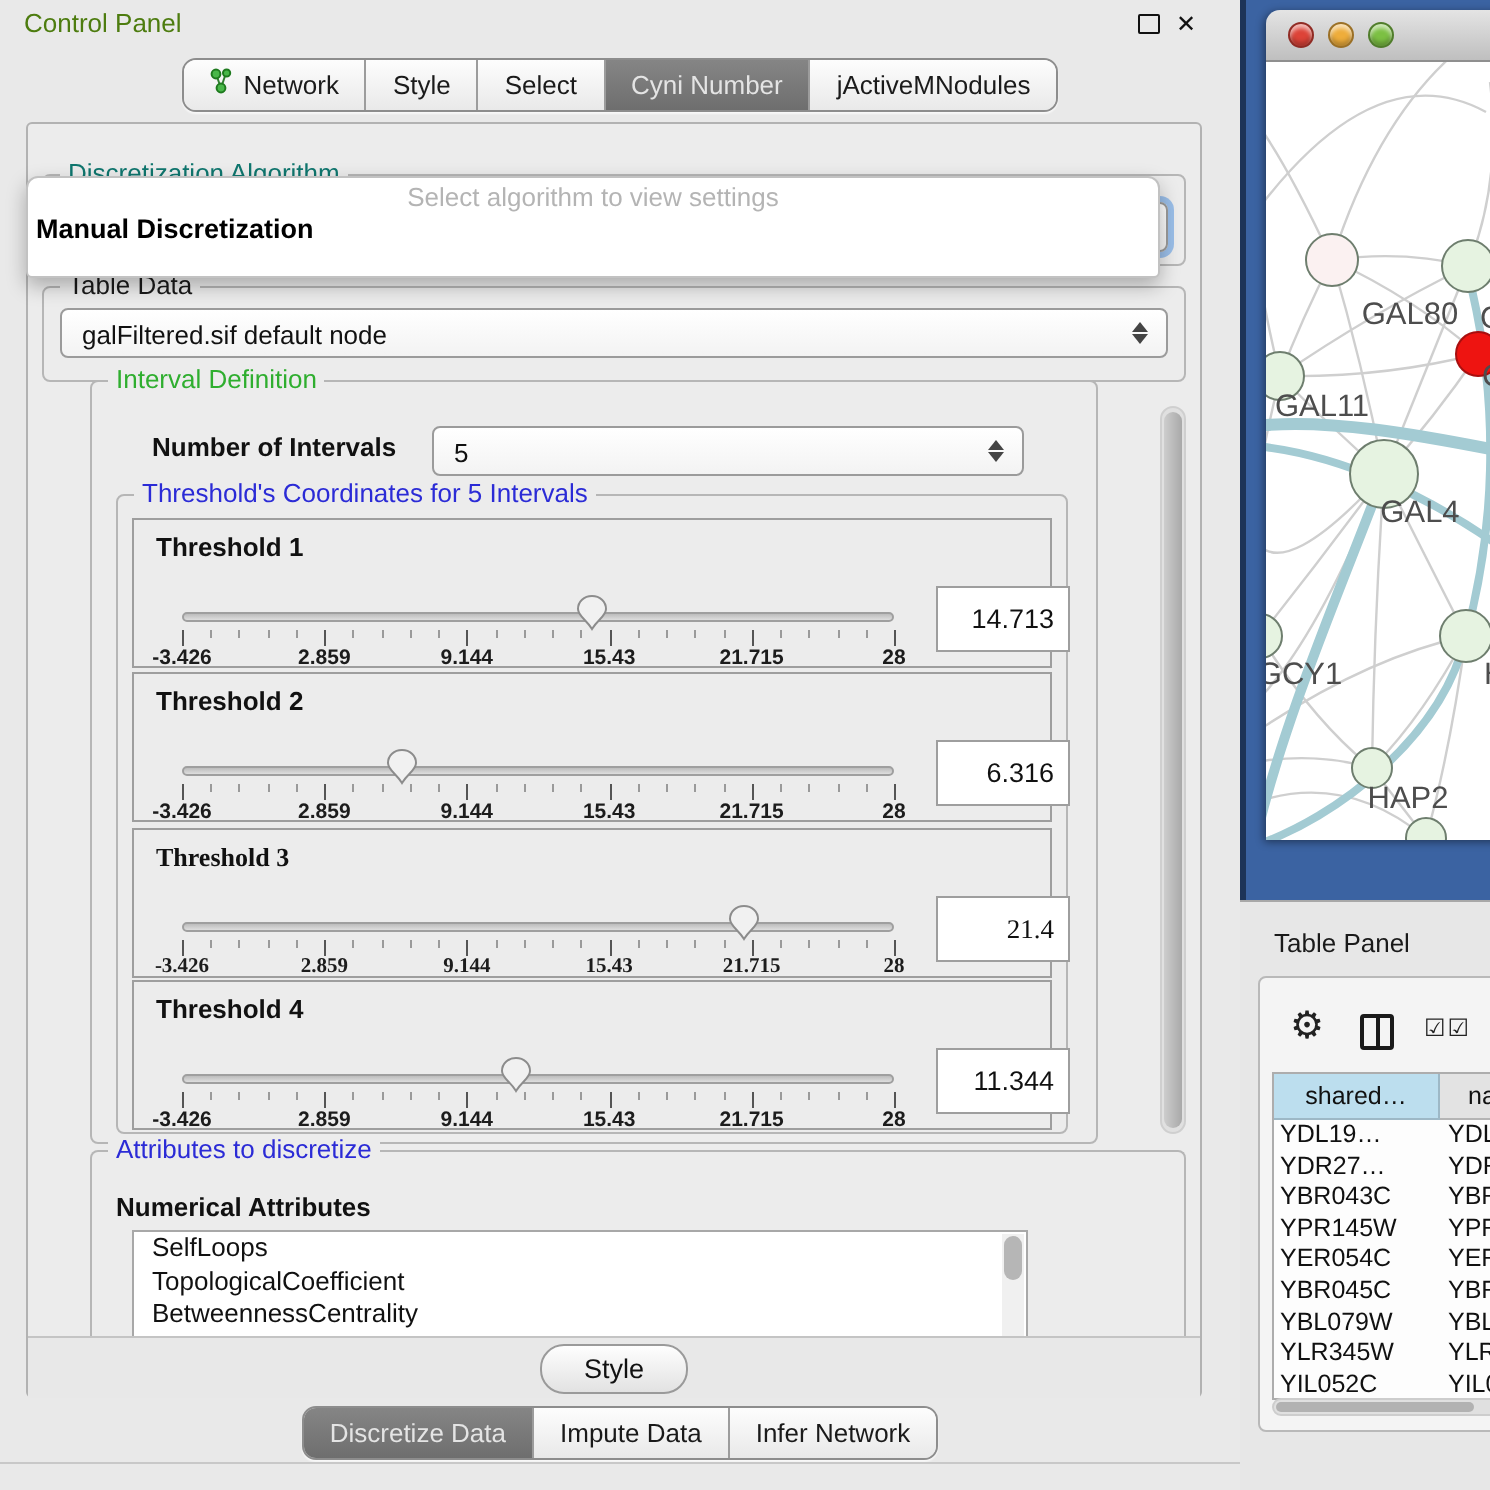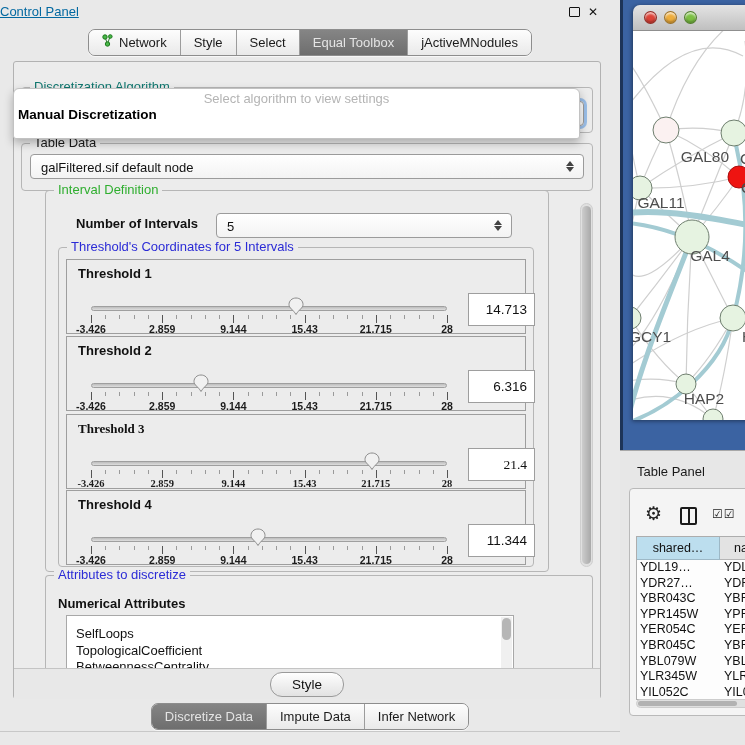--- a/index.html
+++ b/index.html
@@ -1,21 +1,21 @@
 <!DOCTYPE html>
 <html><head>
 <meta charset="utf-8">
 <style>
   html,body{margin:0;padding:0;}
   body{font-family:"Liberation Sans","DejaVu Sans",sans-serif;-webkit-font-smoothing:antialiased;}
   .screen{position:relative;width:745px;height:745px;overflow:hidden;background:#e9e9e9;font-size:13px;color:#111;}
 
   
   .cp{position:absolute;left:0;top:0;width:620px;height:745px;background:#e9e9e9;}
-  .cp-title{position:absolute;left:0;top:4px;font-size:13px;color:#0369a1;text-decoration:underline;}
+  .cp-title{position:absolute;left:12px;top:4px;font-size:13px;color:#4d7c0f;}
   .win-icons{position:absolute;right:22px;top:6px;display:flex;gap:8px;align-items:center;}
   .float-ico{width:9px;height:8px;border:1.5px solid #111;border-radius:1px;background:transparent;}
   .close-ico{font-size:12px;font-weight:700;color:#111;line-height:12px;}
 
   
   .tabs-row{position:absolute;left:0;width:620px;display:flex;justify-content:center;}
   .tab-group{display:flex;border:1px solid #8d8d8d;border-radius:7px;overflow:hidden;box-shadow:0 1px 1px rgba(255,255,255,.7), inset 0 1px 0 rgba(255,255,255,.5);}
   .tab{height:25px;line-height:25px;padding:0 13px;background:linear-gradient(#fdfdfd,#e9e9e9);color:#1a1a1a;font-size:13px;display:flex;align-items:center;gap:6px;border-left:1px solid #9c9c9c;cursor:default;}
   .tab:first-child{border-left:none;}
   .tab.selected{background:linear-gradient(#858585,#6e6e6e);color:#e4e4e4;}
@@ -121,21 +121,21 @@
               </svg></span>
             <span>Network</span>
           </div>
           <div class="tab">
             <span>Style</span>
           </div>
           <div class="tab">
             <span>Select</span>
           </div>
           <div class="tab selected">
-            <span>Equal Toolbox</span>
+            <span>Cyni Number</span>
           </div>
           <div class="tab">
             <span>jActiveMNodules</span>
           </div>
         </div>
     </div>
 
     <div class="main-panel">
 
       <div class="group" style="left:7px;top:25px;width:570px;height:44px;">
@@ -361,21 +361,21 @@
       </div>
 
       <div class="vscroll" style="left:566px;top:141px;height:364px;">
         <div class="vthumb" style="top:2px;bottom:2px;"></div>
       </div>
 
       <div class="group" style="left:31px;top:513px;width:546px;height:93px;border-bottom:none;border-radius:4px 4px 0 0;overflow:visible;">
         <div class="group-title" id="attributes-title" style="color: rgb(43, 43, 214);">Attributes to discretize</div>
         <div class="bold" style="position:absolute;left:12px;top:20px;font-size:13px;">Numerical Attributes</div>
         <div class="attr-list" style="left:20px;top:39px;width:446px;height:55px;">
-          <div id="attr-list" style="padding-top:10px;">
+          <div id="attr-list" style="padding-top:0;">
               <div class="attr-item">SelfLoops</div>
               <div class="attr-item">TopologicalCoefficient</div>
               <div class="attr-item">BetweennessCentrality</div>
             </div>
           <div class="list-scroll">
               <div class="vthumb"></div>
             </div>
         </div>
       </div>
 

